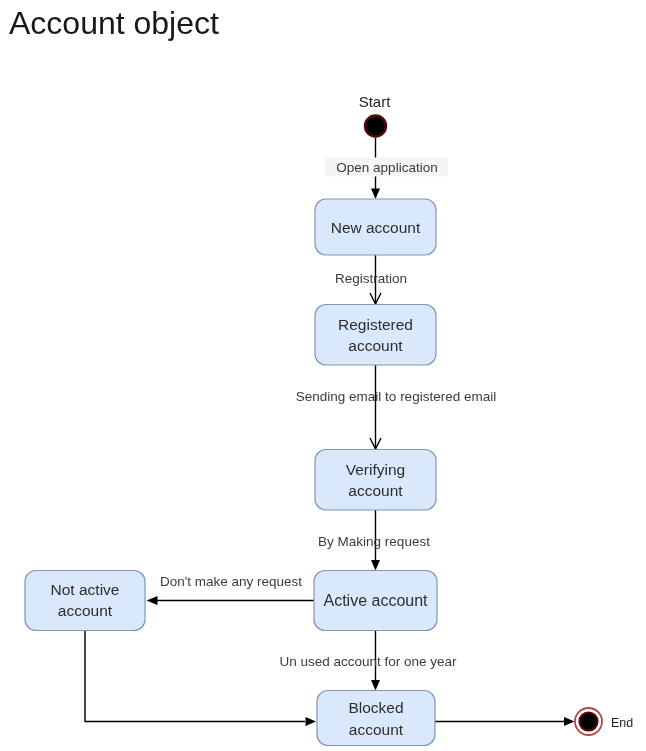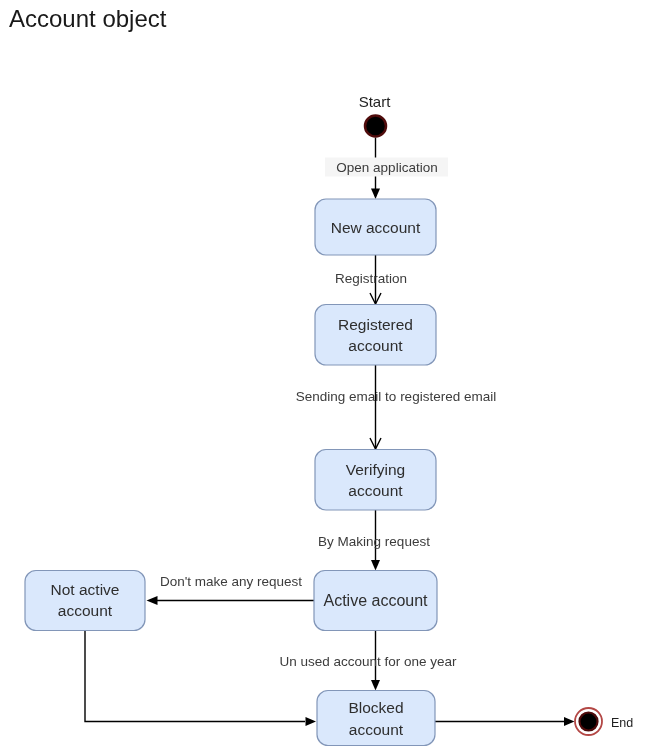--- a/index.html
+++ b/index.html
@@ -13,21 +13,21 @@
     width: 646px;
     height: 751px;
     background: #ffffff;
     overflow: hidden;
   }
   .page-title {
     position: absolute;
     left: 9px;
     top: 5px;
     margin: 0;
-    font-size: 24px;
+    font-size: 32px;
     font-weight: 400;
     color: #191919;
     font-family: "Liberation Sans", sans-serif;
   }
   svg { display: block; }
   .state-rect {
     fill: #dae8fc;
     stroke: #8296b8;
     stroke-width: 1.2;
   }

